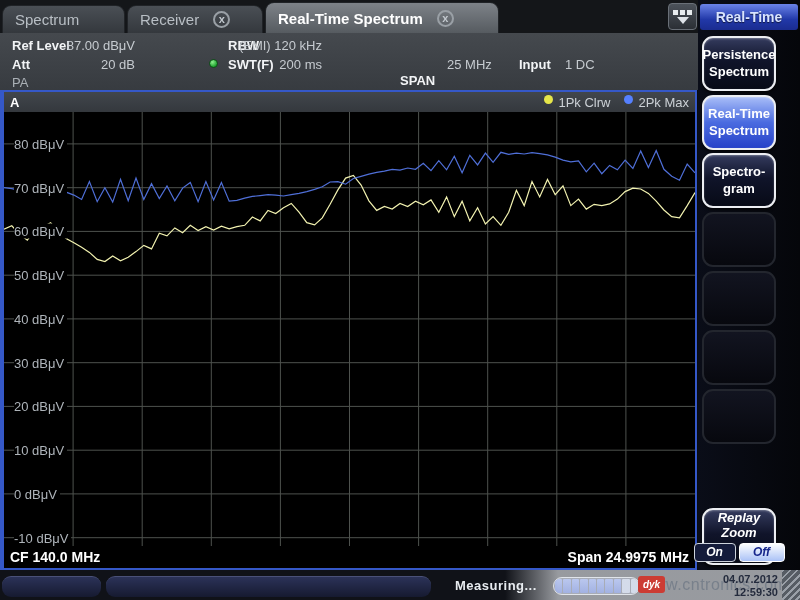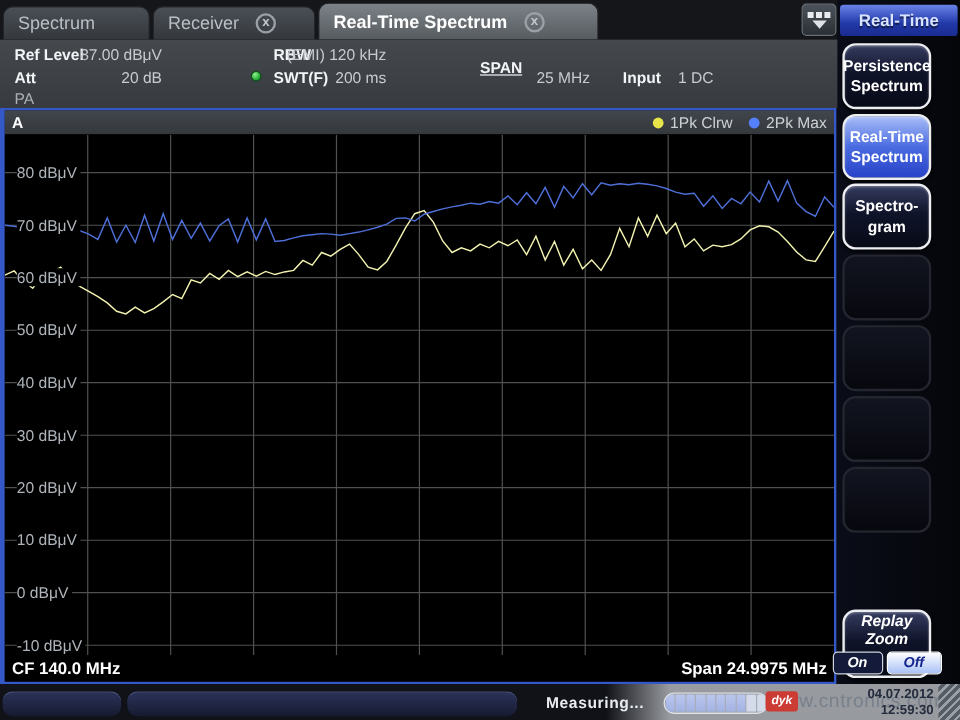--- a/index.html
+++ b/index.html
@@ -39,21 +39,21 @@
              border:1px solid #0c4f16; }
 
   
   #chart { position:absolute; left:0; top:90px; width:697px; height:480px;
            border:2px solid #3558c8; border-left-width:4px; background:#000;
            display:flex; flex-direction:column; }
   #chart-head { height:20px; background:linear-gradient(#41464c,#34383d);
                 display:flex; align-items:center; padding:0 6px; }
   #win-label { color:#fff; font-weight:bold; font-size:13px; }
   #legend { margin-left:auto; display:flex; align-items:center; gap:14px; }
-  .leg-item { display:flex; align-items:center; gap:5px; color:#ccd1d6; font-size:13px; }
+  .leg-item { display:flex; gap:5px; color:#ccd1d6; font-size:13px; }
   .leg-dot { width:9px; height:9px; border-radius:50%; }
   #plot { position:relative; flex:1; background:#000; overflow:hidden; }
   #plot svg { position:absolute; left:0; top:0; width:100%; height:100%; }
   .ylab { position:absolute; left:10px; transform:translateY(-50%); color:#aeb4ba;
           font-size:13px; background:#000; padding-right:3px; white-space:nowrap; }
   #cf-row { height:22px; background:#000; display:flex; align-items:center;
             padding:0 6px; color:#fff; font-weight:bold; font-size:14px; }
   #span-label { margin-left:auto; }
 
   
@@ -139,21 +139,21 @@
     <span class="st lbl" style="left:12px; top:5px;">Ref Level</span>
     <span class="st val ralign" style="left:40px; width:95px; top:5px;">87.00 dBμV</span>
     <span class="st lbl" style="left:228px; top:5px;">RBW</span>
     <span class="st val ralign" style="left:232px; width:90px; top:5px;">(EMI) 120 kHz</span>
 
     <span class="st lbl" style="left:12px; top:24px;">Att</span>
     <span class="st val ralign" style="left:40px; width:95px; top:24px;">20 dB</span>
     <span id="swt-led"></span>
     <span class="st lbl" style="left:228px; top:24px;">SWT(F)</span>
     <span class="st val ralign" style="left:232px; width:90px; top:24px;">200 ms</span>
-    <span class="st lbl" style="left:400px; top:16px;text-decoration:underline;">SPAN</span>
+    <span class="st lbl" style="left:400px; top:40px;">SPAN</span>
     <span class="st val" style="left:447px; top:24px;">25 MHz</span>
     <span class="st lbl" style="left:519px; top:24px;">Input</span>
     <span class="st val" style="left:565px; top:24px;">1 DC</span>
 
     <span class="st val" style="left:12px; top:42px; color:#aab0b6;">PA</span>
   </div>
 
   <div id="chart">
     <div id="chart-head">
       <span id="win-label">A</span>

